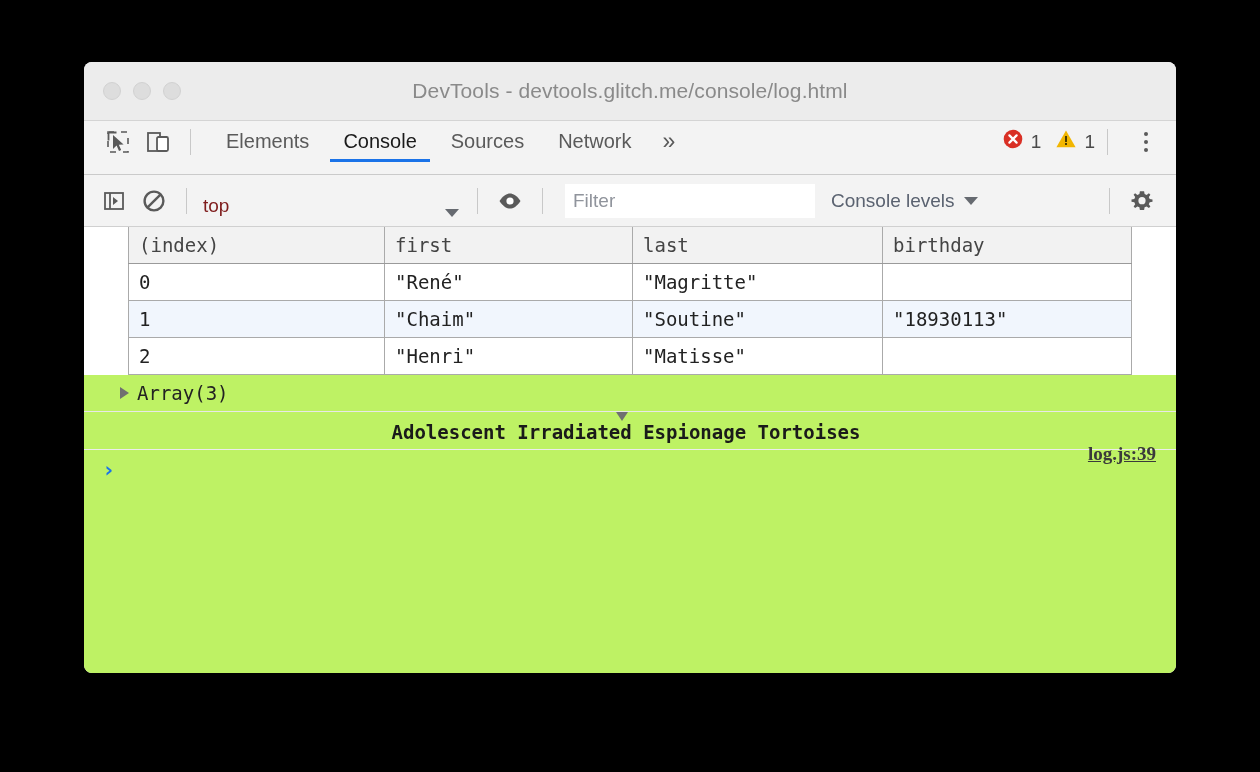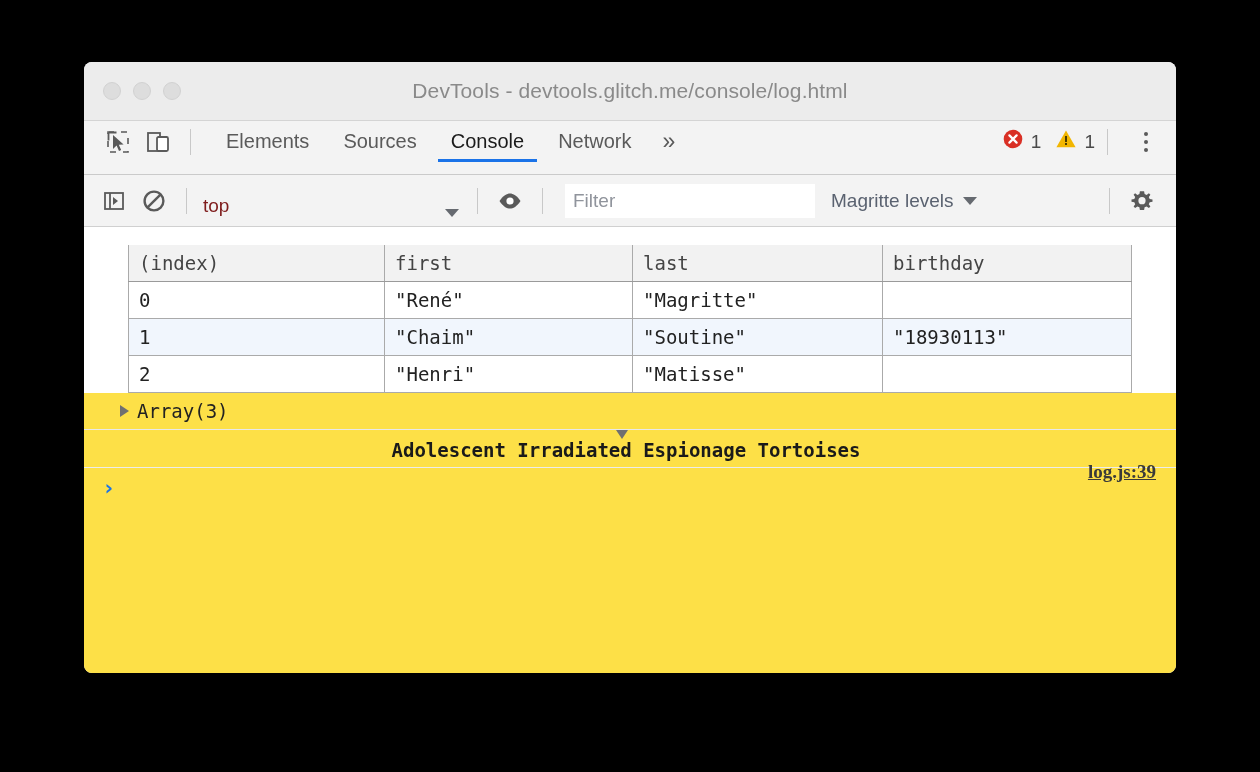--- a/index.html
+++ b/index.html
@@ -211,25 +211,24 @@
   #toolbar-right {
     margin-left: auto;
     display: flex;
     align-items: center;
     padding-right: 14px;
   }
 
   
   #console-body {
     flex: 1;
-    background: #fde047;
+    background: #bef264;
     overflow: hidden;
     position: relative;
     font-family: "DejaVu Sans Mono", "Liberation Mono", monospace;
-    margin-top: 18px;
   }
 
   
   #table-wrap {
     padding: 0 0 0 44px;
     background: #ffffff;
   }
   table.console-table {
     border-collapse: collapse;
     width: 1004px;
@@ -373,25 +372,25 @@
       <svg width="26" height="26" viewBox="0 0 26 26">
         <rect x="3" y="4" width="12" height="18" fill="none" stroke="#5a5a5a" stroke-width="1.8"></rect>
         <rect x="12" y="8" width="11" height="14" rx="1.5" fill="#ffffff" stroke="#5a5a5a" stroke-width="1.8"></rect>
       </svg>
     </div>
     <div class="vsep"></div>
     <div id="tabs">
       <div class="tab">
         <span>Elements</span>
       </div>
+      <div class="tab active">
+        <span>Console</span>
+      </div>
       <div class="tab">
         <span>Sources</span>
-      </div>
-      <div class="tab active">
-        <span>Console</span>
       </div>
       <div class="tab">
         <span>Network</span>
       </div>
       <div class="tab more">
         <span>»</span>
       </div>
     </div>
     <div id="tabstrip-right">
       <div class="badge-group">
@@ -444,21 +443,21 @@
     <div class="vsep"></div>
     <div class="tb-icon-btn">
       <svg width="26" height="26" viewBox="0 0 26 26">
         <path d="M2.5 13 C6 7.4 10 5.4 13 5.4 C16 5.4 20 7.4 23.5 13 C20 18.6 16 20.6 13 20.6 C10 20.6 6 18.6 2.5 13 Z" fill="#5a5a5a"></path>
         <circle cx="13" cy="13" r="3.6" fill="#ffffff"></circle>
       </svg>
     </div>
     <div class="vsep"></div>
     <input id="filter-input" type="text" placeholder="Filter" style="">
     <div id="levels-select">
-      <span>Magritte levels</span>
+      <span>Console levels</span>
       <span class="caret"></span>
     </div>
     <div id="toolbar-right">
       <div class="vsep"></div>
       <div class="tb-icon-btn">
         <svg width="26" height="26" viewBox="0 0 26 26">
           <path d="M13 3.2 L15.1 3.2 L15.6 6 L17.6 6.9 L19.9 5.3 L21.4 6.8
                    L19.8 9.1 L20.7 11.1 L23.5 11.6 L23.5 13.7 L20.7 14.2
                    L19.8 16.2 L21.4 18.5 L19.9 20 L17.6 18.4 L15.6 19.3
                    L15.1 22.1 L13 22.1 L10.9 22.1 L10.4 19.3 L8.4 18.4

